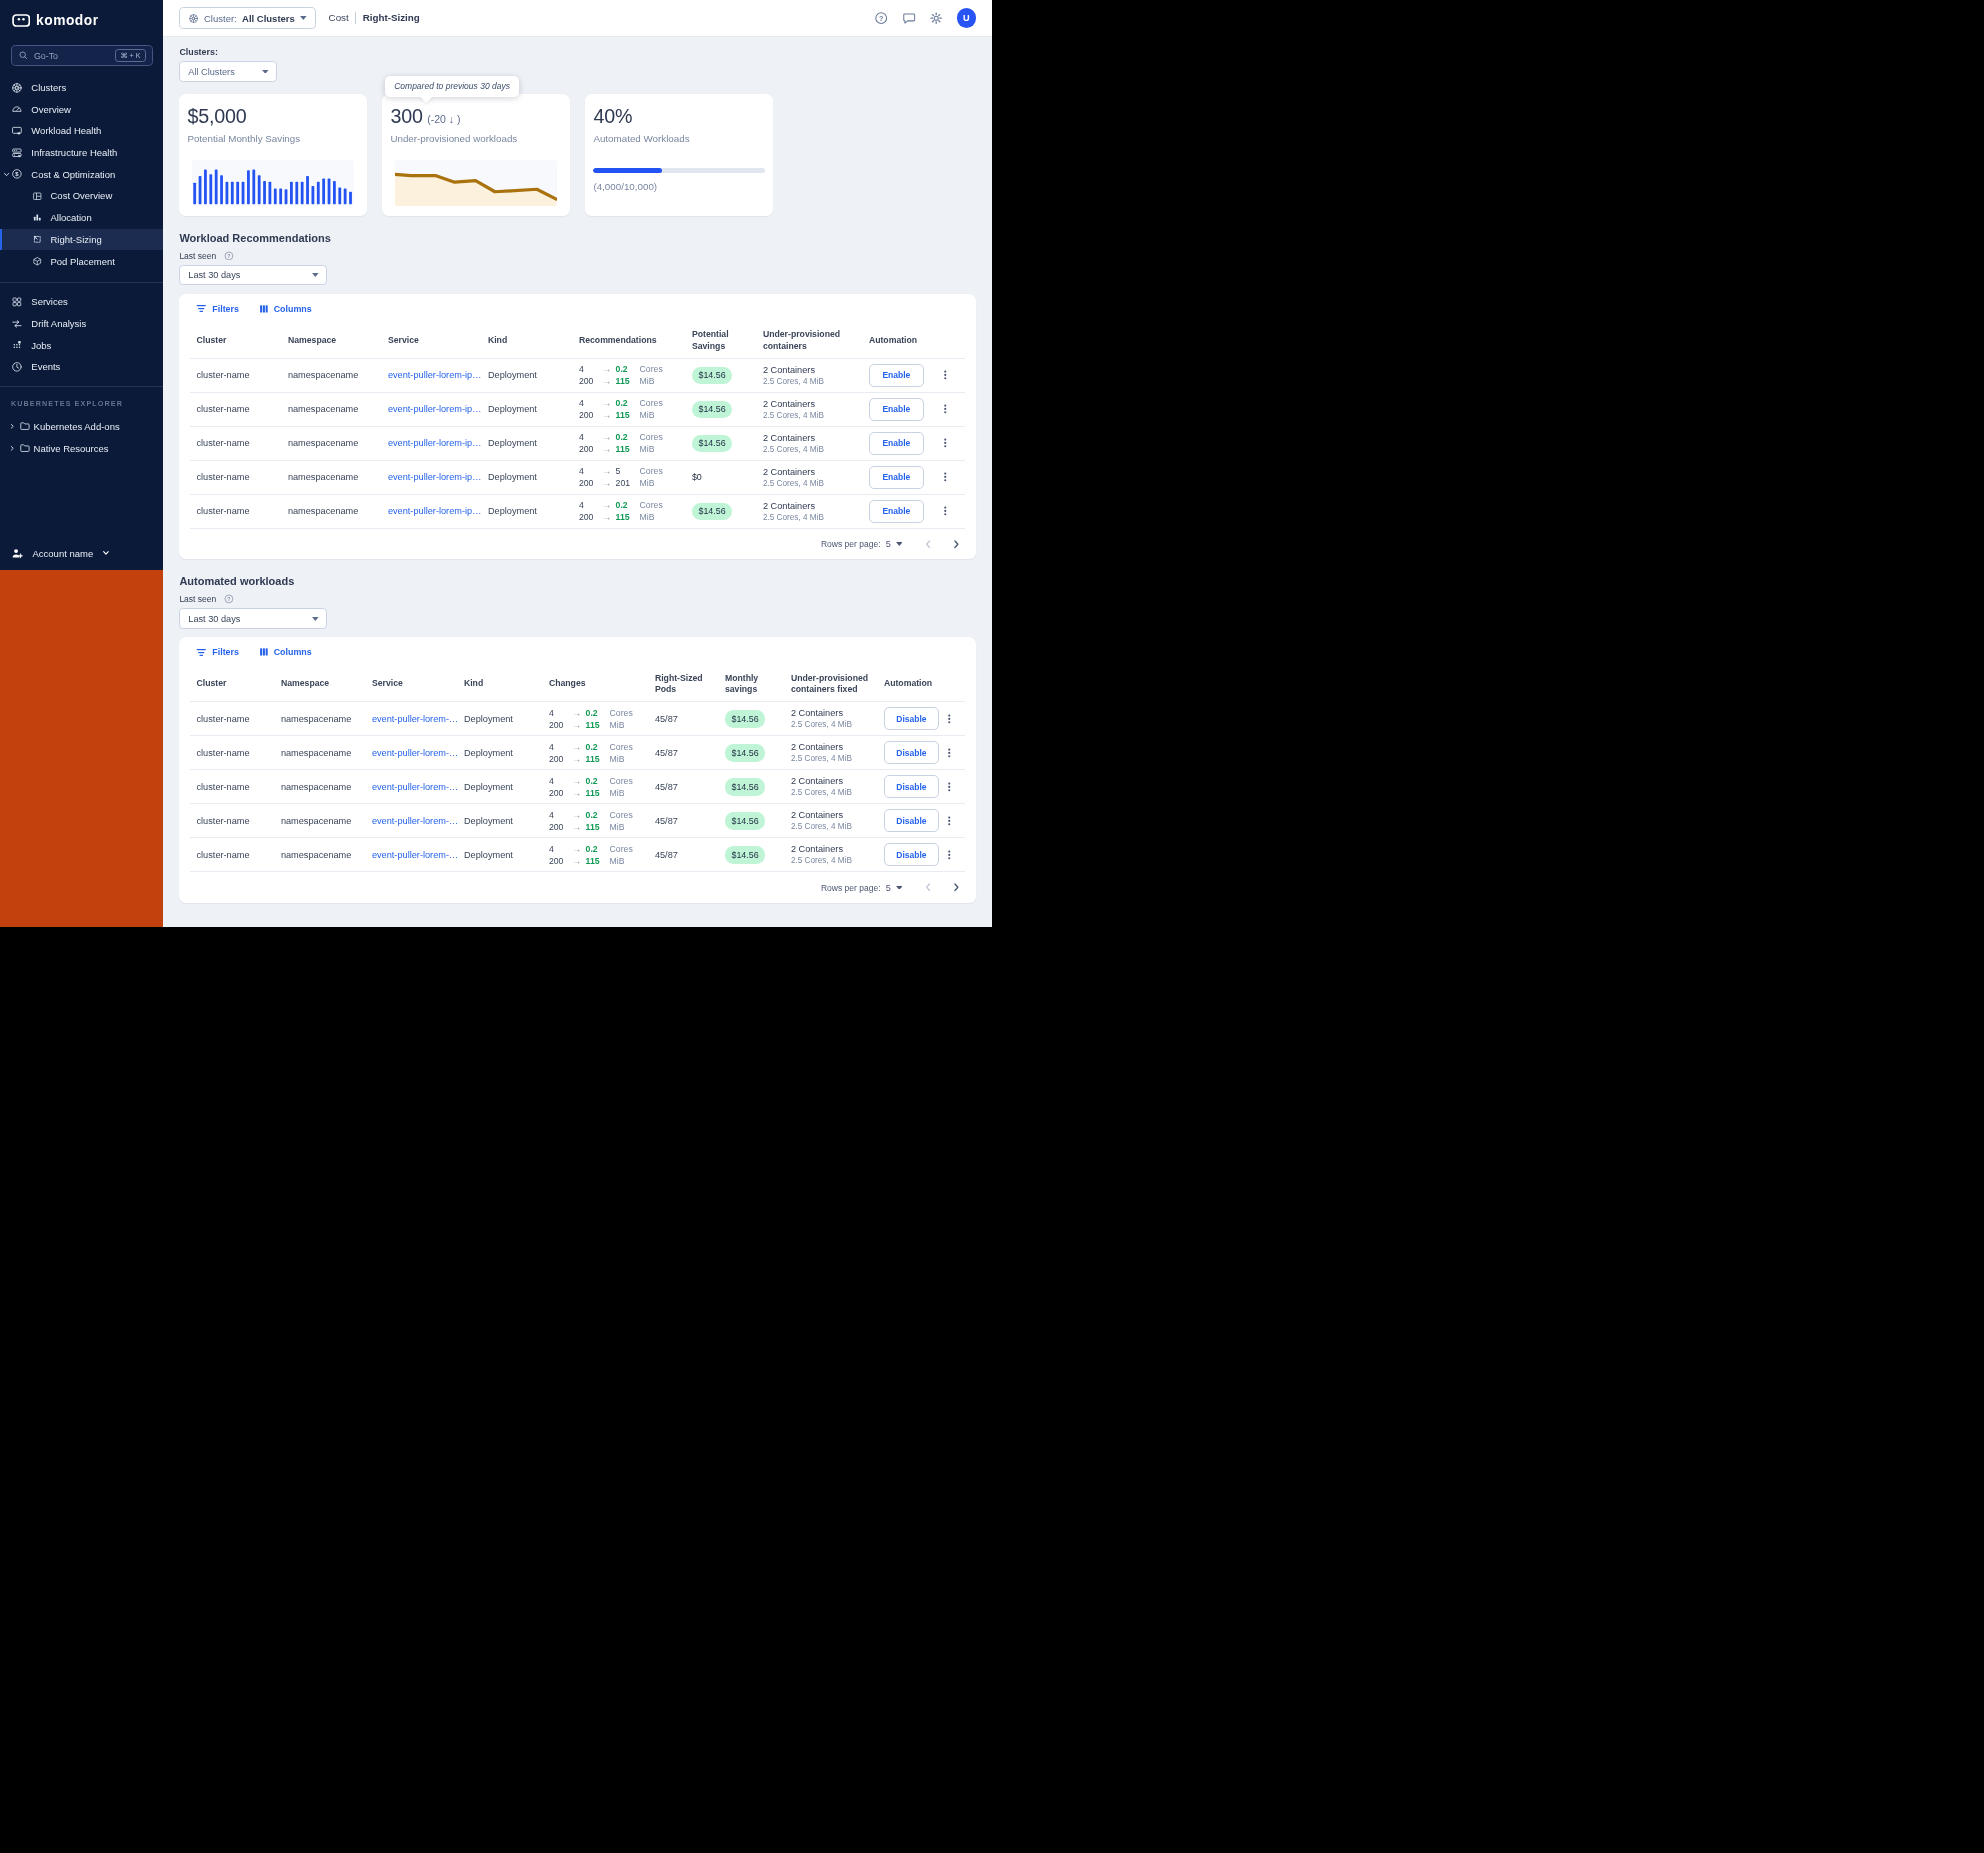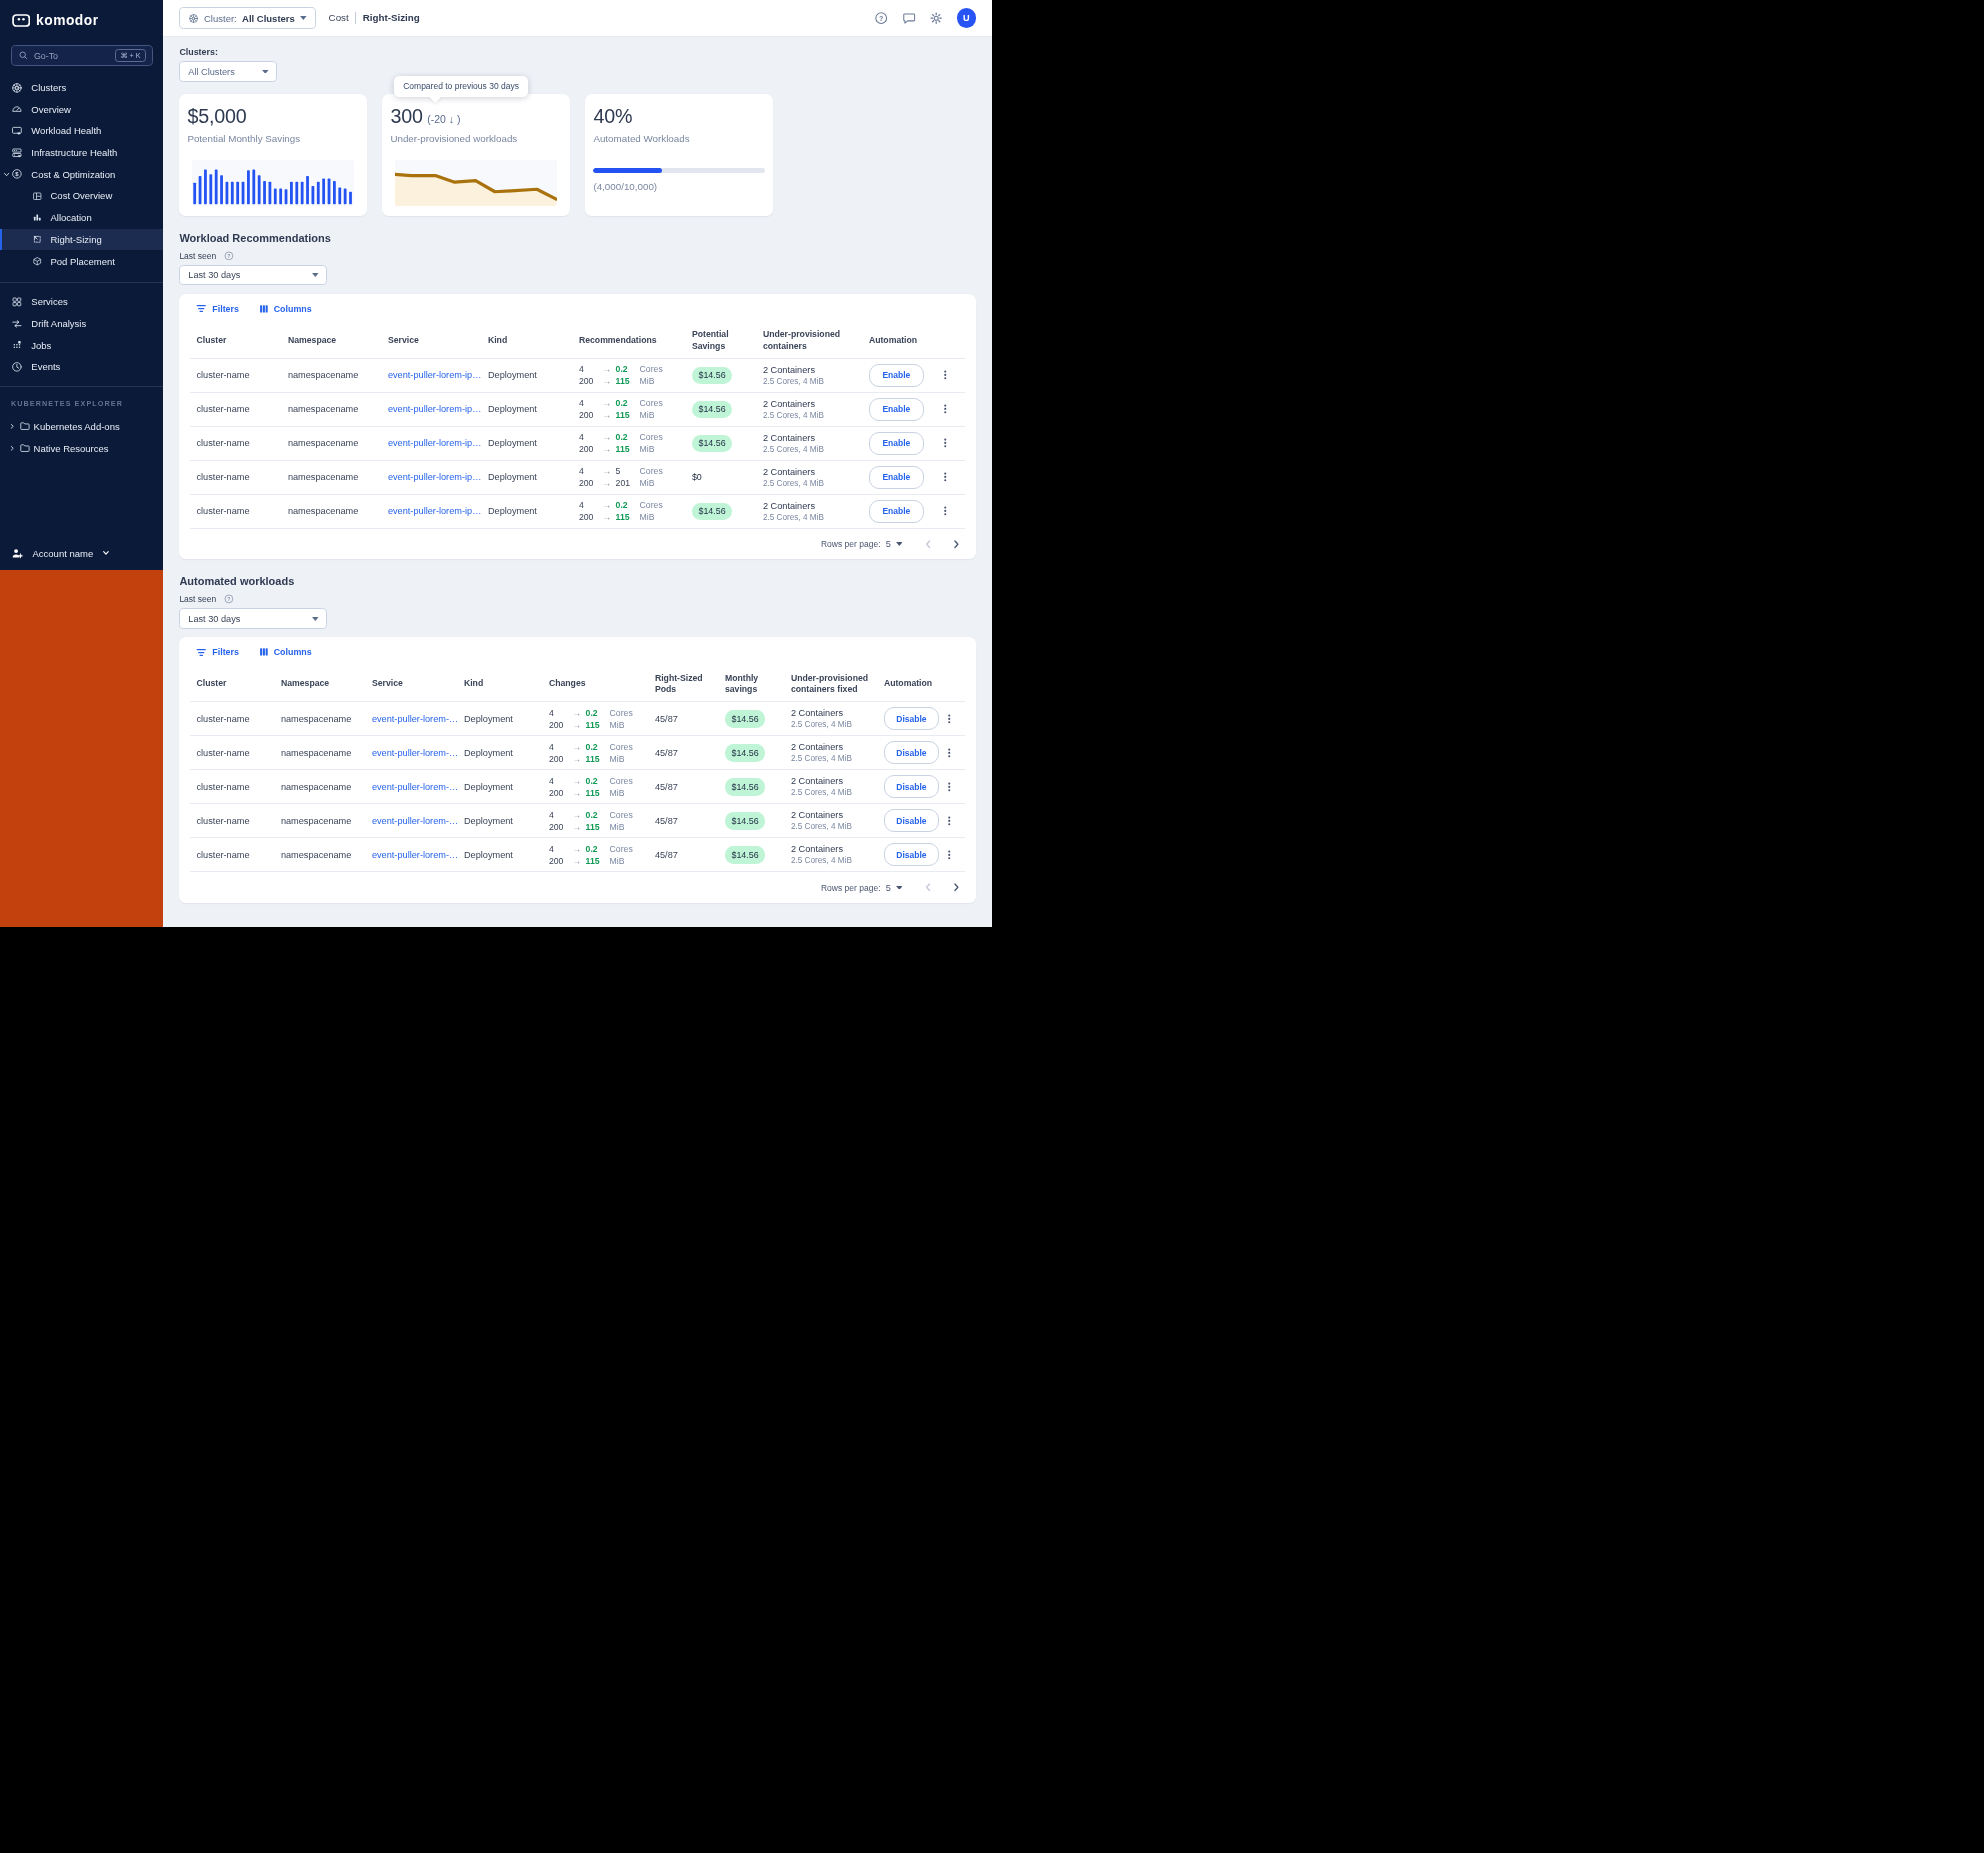--- a/index.html
+++ b/index.html
@@ -49,22 +49,22 @@
     display:flex; align-items:center; justify-content:center; font-size:9.2px; font-weight:700; cursor:pointer; }
 
   .content { flex:1; padding:9.8px 16.4px 0; position:relative; overflow:hidden; }
   .flabel { font-size:8.9px; font-weight:700; color:#333D52; }
   .select { background:#fff; border:0.7px solid #C9D2E3; border-radius:4.6px; height:20.3px;
     display:flex; align-items:center; justify-content:space-between; padding:0 7.9px;
     font-size:9.2px; color:#5A6B8C; cursor:pointer; }
   .sel-clusters { width:98px; margin-top:4.6px; }
   .sel-range { width:148px; margin-top:4.6px; color:#3A4458; }
 
-  .tooltip { position:absolute; z-index:6; left:231px; top:39px; background:#fff; border-radius:5.3px;
-    box-shadow:0 1.3px 6.6px rgba(20,30,60,.20); padding:5.3px 9.2px; font-size:8.5px; color:#3A4C6B; }
+  .tooltip { position:absolute; z-index:6; left:222px; top:39px; background:#fff; border-radius:5.3px;
+    box-shadow:0 1.3px 6.6px rgba(20,30,60,.20); padding:5.3px 9.2px; font-size:8.5px; color:#3A4C6B;font-style:italic; }
   .tooltip::after { content:""; position:absolute; left:37px; bottom:-3.9px; width:8.5px; height:8.5px;
     background:#fff; transform:rotate(45deg); box-shadow:1.3px 1.3px 3.3px rgba(20,30,60,.07); }
 
   .cards { display:grid; grid-template-columns:repeat(4,1fr); gap:15.8px; margin-top:12.5px; }
   .card { position:relative; background:#fff; border-radius:6.6px; padding:11px 8px; height:122px;
     box-shadow:0 0.7px 1.3px rgba(16,24,40,.06); }
   .vrow { display:flex; align-items:baseline; gap:4.6px; }
   .val { font-size:19.7px; font-weight:500; color:#2F3A52; letter-spacing:-0.2px; }
   .val.green { color:#0E8A4F; }
   .vdelta { font-size:10.5px; color:#5A6B8C; }
@@ -90,21 +90,21 @@
   .svc { color:#2563EB; text-decoration:none; display:block; white-space:nowrap; overflow:hidden; text-overflow:ellipsis; }
   .recs { display:flex; flex-direction:column; gap:2px; font-size:8.7px; }
   .recline { display:grid; grid-template-columns:21.7px 11px 22px auto; column-gap:2px; align-items:baseline; }
   .arr { color:#8A94AB; }
   .to.green { color:#119A56; font-weight:600; }
   .unit { color:#7A87A1; }
   .savings { font-size:8.9px; color:#1E2A42; display:inline-block; }
   .savings.badge { background:#BFF5D6; border-radius:8.5px; padding:3.9px 6.6px; }
   .cont-1 { font-size:9.2px; color:#2F3A52; }
   .cont-2 { margin-top:2px; font-size:8.2px; color:#7A87A1; }
-  .abtn { border:0.7px solid #C9D2E3; border-radius:10px; background:#fff; color:#2563EB; font-weight:700;
+  .abtn { border:0.7px solid #C9D2E3; border-radius:5px; background:#fff; color:#2563EB; font-weight:700;
     font-size:8.5px; font-family:inherit; width:55px; padding:5.3px 0; cursor:pointer; }
   .kebab { cursor:pointer; display:inline-flex; padding:1.3px; }
   .pagerow { height:31.5px; display:flex; align-items:center; justify-content:flex-end; gap:5.3px;
     border-top:0.7px solid #E8ECF2; font-size:8.5px; color:#4A5670; padding-right:3.9px; }
   .psize { display:flex; align-items:center; gap:4.6px; cursor:pointer; font-size:9.2px; }
   .pchev { display:flex; gap:17px; margin-left:15.8px; }
   .pchev .dis { opacity:1; }
 </style>
 </head>
 <body>

